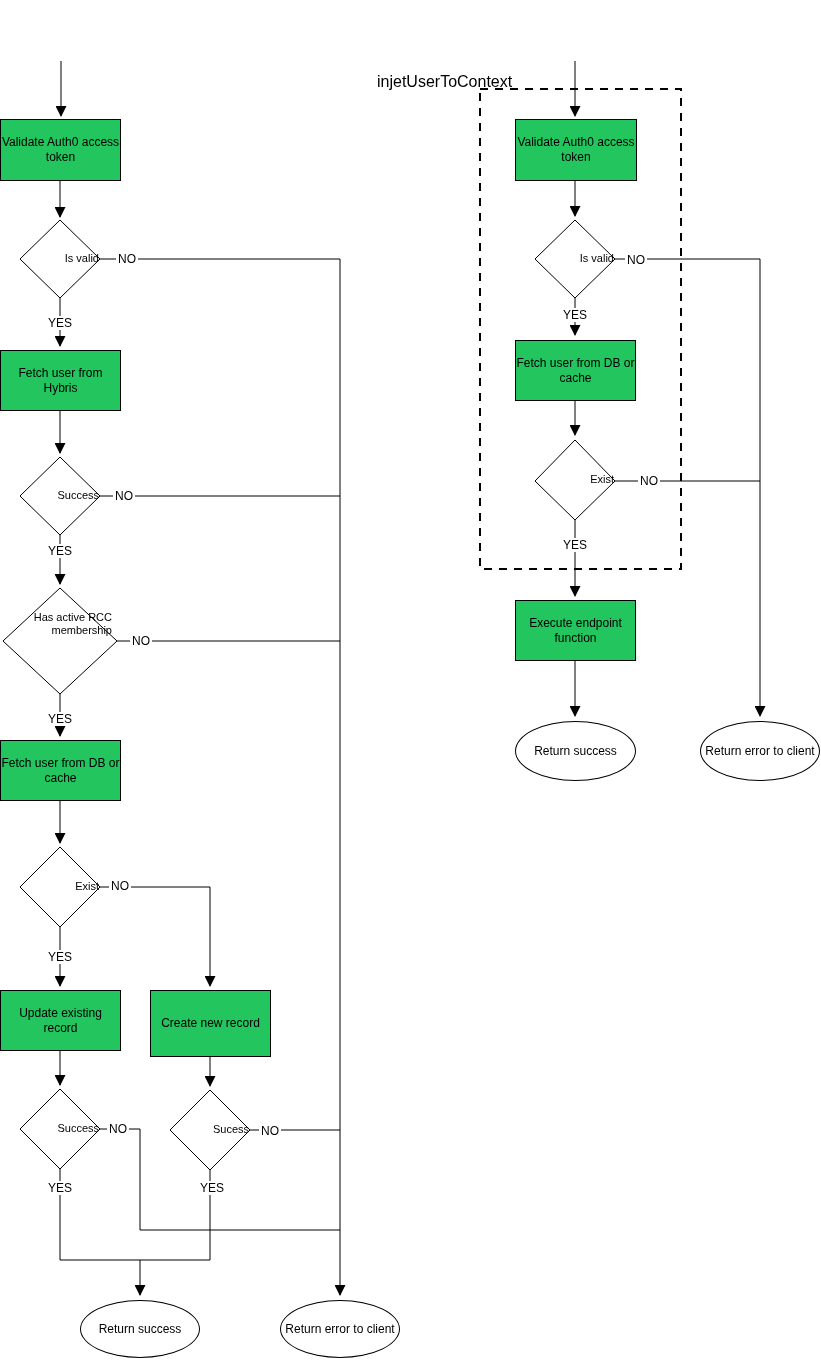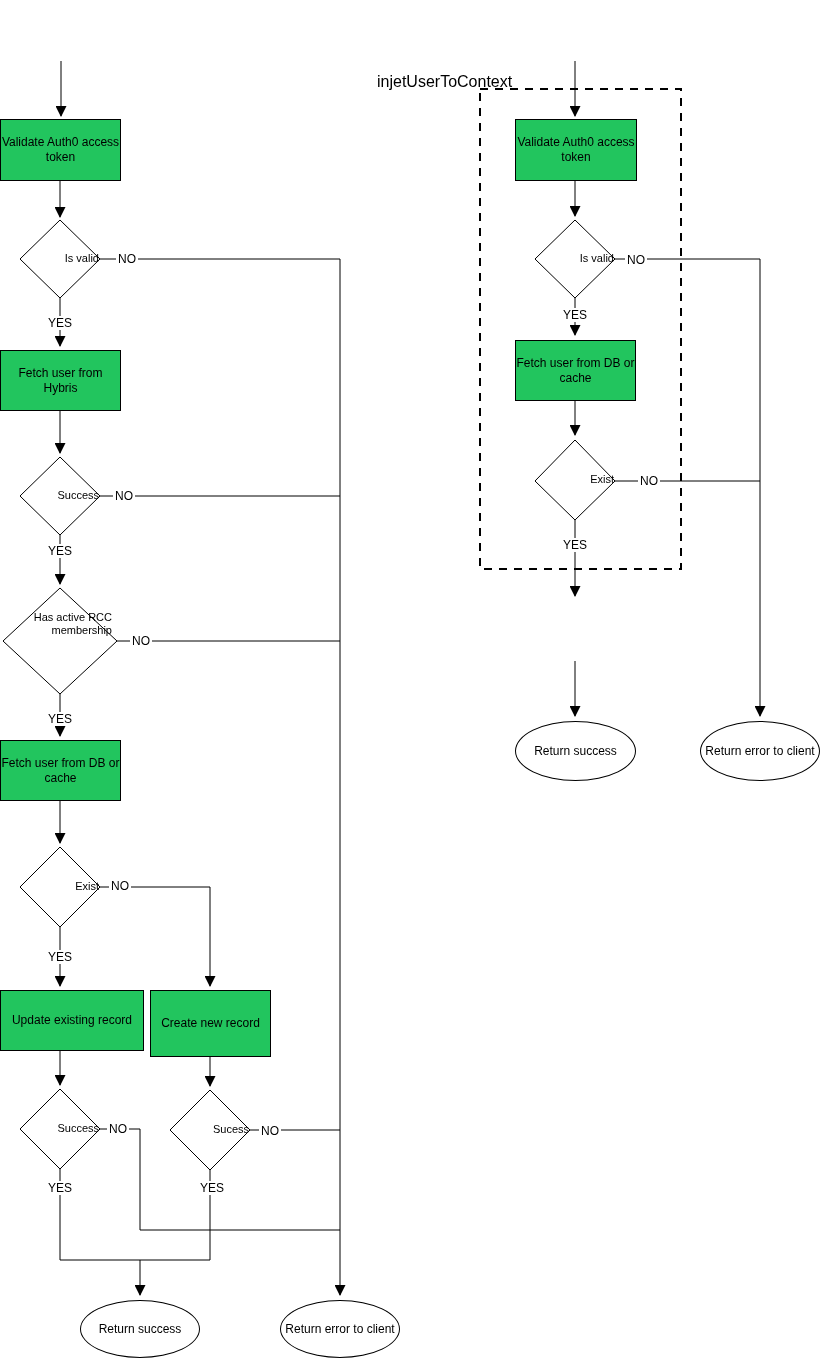--- a/index.html
+++ b/index.html
@@ -126,21 +126,21 @@
   <div class="node box" style="left:0px; top:350px; width:121px; height:61px;">Fetch user from Hybris</div>
 
   <div class="dtext" style="left:60px; top:496px;">Success</div>
 
   <div class="dtext wide" style="left:60px; top:612px;margin-top:12px;">Has active RCC membership</div>
 
   <div class="node box" style="left:0px; top:740px; width:121px; height:61px;">Fetch user from DB or cache</div>
 
   <div class="dtext" style="left:60px; top:887px;">Exist</div>
 
-  <div class="node box" style="left:0px; top:990px; width:144px; height:61px;">Update existing record</div>
+  <div class="node box" style="left:0px; top:990px; width:121px; height:61px;">Update existing record</div>
 
   <div class="node box" style="left:150px; top:990px; width:121px; height:67px;">Create new record</div>
 
   <div class="dtext" style="left:60px; top:1129px;">Success</div>
 
   <div class="dtext" style="left:210px; top:1130px;">Sucess</div>
 
   <div class="node ellipse" style="left:80px; top:1300px; width:120px; height:58px;">Return success</div>
 
   <div class="node ellipse" style="left:280px; top:1300px; width:120px; height:58px;">Return error to client</div>
@@ -149,20 +149,21 @@
   <div class="glabel" style="left:377px; top:72px;">injetUserToContext</div>
 
   <div class="node box" style="left:515px; top:119px; width:122px; height:62px;">Validate Auth0 access token</div>
 
   <div class="dtext" style="left:575px; top:259px;">Is valid</div>
 
   <div class="node box" style="left:515px; top:340px; width:121px; height:61px;">Fetch user from DB or cache</div>
 
   <div class="dtext" style="left:575px; top:480px;">Exist</div>
 
+  <div class="node box" style="left:515px; top:600px; width:121px; height:61px;">Execute endpoint function</div>
 
   <div class="node ellipse" style="left:515px; top:721px; width:121px; height:60px;">Return success</div>
 
   <div class="node ellipse" style="left:700px; top:721px; width:120px; height:60px;">Return error to client</div>
 
   <div class="elabel" style="left:127px; top:259px;">NO</div>
   <div class="elabel" style="left:60px;  top:323px;">YES</div>
   <div class="elabel" style="left:124px; top:496px;">NO</div>
   <div class="elabel" style="left:60px;  top:551px;">YES</div>
   <div class="elabel" style="left:141px; top:641px;">NO</div>

